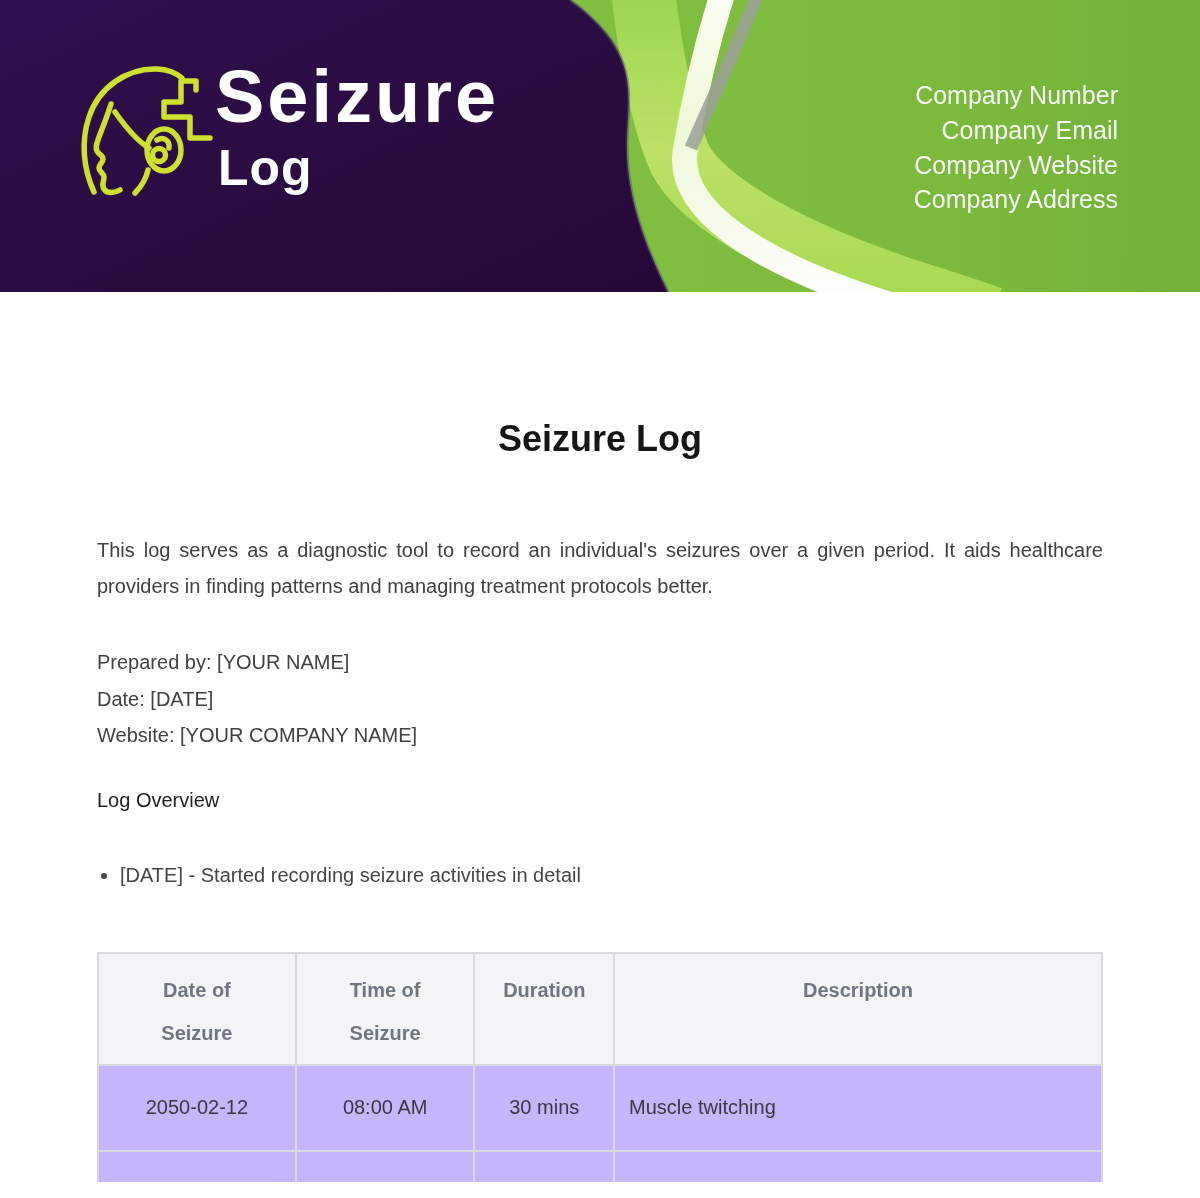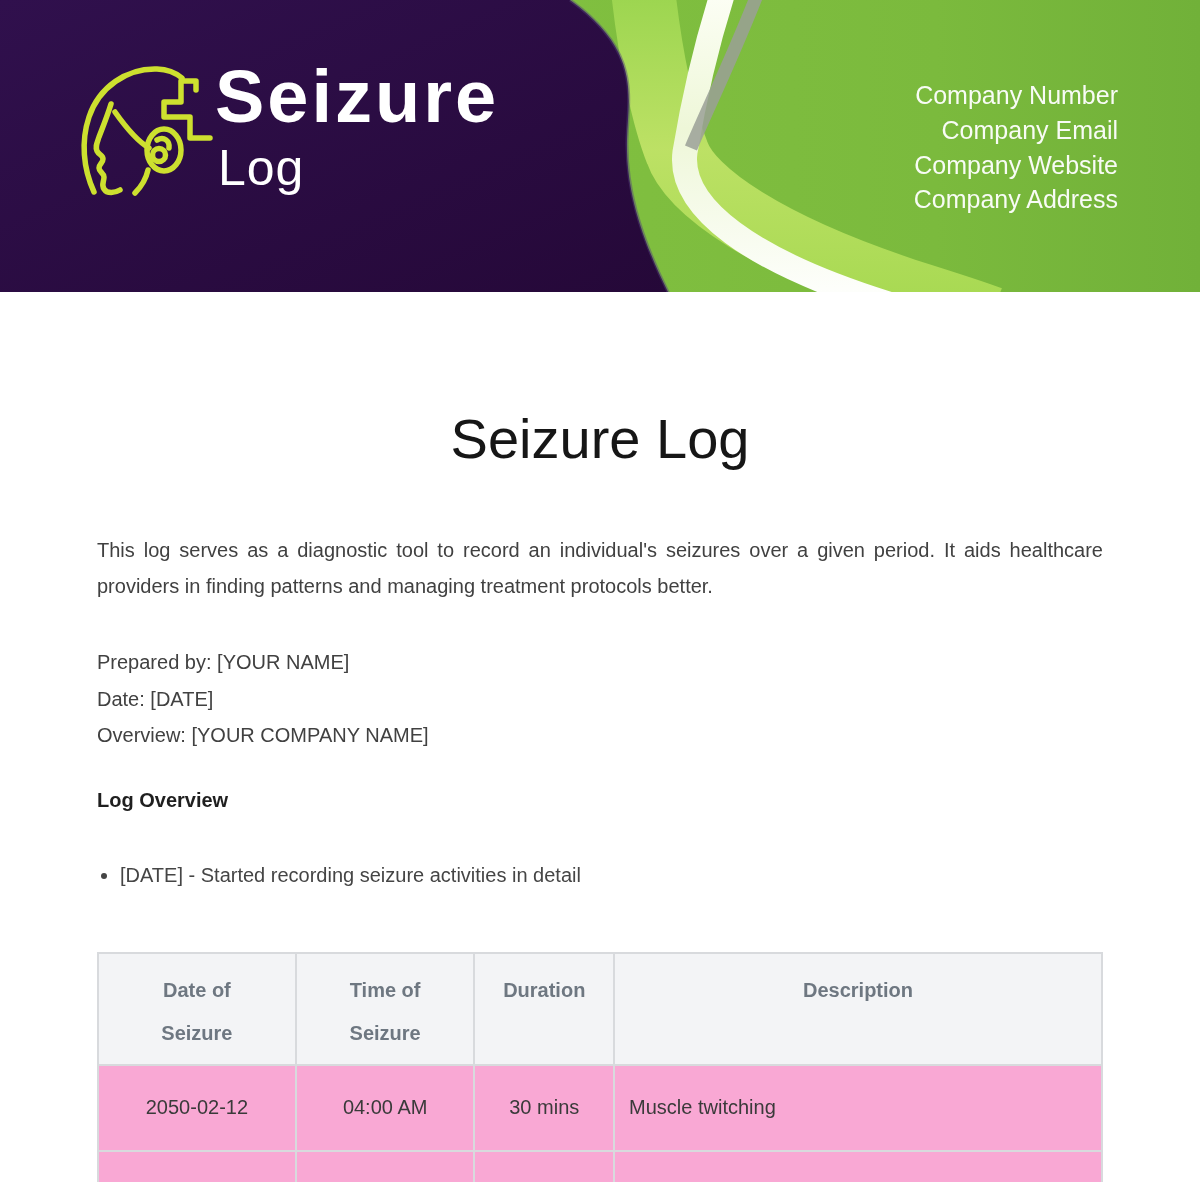--- a/index.html
+++ b/index.html
@@ -6,41 +6,41 @@
   .page{position:relative;width:1200px;height:1182px;overflow:hidden;background:#ffffff;
         font-family:"Liberation Sans",sans-serif;}
 
   
   .banner{position:absolute;left:0;top:0;width:1200px;height:292px;}
   .banner-art{position:absolute;left:0;top:0;width:100%;height:100%;display:block;}
   .logo-icon{position:absolute;left:78px;top:56px;width:140px;height:148px;}
   .logo-title{position:absolute;left:215px;top:60px;font-size:74px;line-height:1;
               font-weight:bold;color:#ffffff;letter-spacing:3px;}
   .logo-subtitle{position:absolute;left:218px;top:143px;font-size:50px;line-height:1;
-                 font-weight:normal;color:#ffffff;letter-spacing:1px;}
+                 font-weight:bold;color:#ffffff;letter-spacing:1px;}
   .company-info{position:absolute;top:78px;right:82px;text-align:right;
                 color:rgba(255,255,255,0.95);font-size:25px;line-height:34.8px;}
 
   
   .content{position:absolute;left:97px;top:292px;width:1006px;}
-  .doc-title{margin:118px 0 0;text-align:center;font-size:56px;line-height:58px;
-             color:#161616;font-weight:normal;}
+  .doc-title{margin:118px 0 0;text-align:center;font-size:36px;line-height:58px;
+             color:#161616;font-weight:bold;}
   .intro{margin:64px 0 8px;font-size:20px;line-height:36px;color:#414141;text-align:justify;}
   .meta{margin-top:40px;font-size:20px;line-height:36.5px;color:#414141;}
-  .overview-heading{margin:34px 0 0;font-size:20px;line-height:24px;color:#1f1f1f;font-weight:bold;}
+  .overview-heading{margin:34px 0 0;font-size:20px;line-height:24px;color:#1f1f1f;font-weight:normal;}
   .overview-list{margin:51px 0 0;padding-left:23px;font-size:20px;line-height:24px;color:#454545;}
 
   
   .log-table{margin-top:65px;width:100%;border-collapse:collapse;table-layout:fixed;}
   .log-table th,.log-table td{border:2px solid #d8dadd;}
   .log-table th{background:#f3f4f6;color:#6e7781;font-weight:bold;font-size:20px;
                 vertical-align:top;padding:15px 8px 9px;line-height:43px;text-align:center;}
   .log-table th .narrow{display:inline-block;max-width:104px;vertical-align:top;}
   .log-table td{font-size:20px;color:#3a3a3a;padding:0 14px;height:84px;
-                text-align:center;background:#f9a8d4;vertical-align:middle;}
+                text-align:center;background:#c4b5fd;vertical-align:middle;}
   .log-table td.desc{text-align:left;}
 </style>
 </head>
 <body>
 
 <div class="page">
 
   <div class="banner">
     <svg class="banner-art" viewBox="0 0 1200 292" preserveAspectRatio="none" aria-hidden="true">
       <defs>
@@ -99,21 +99,21 @@
 
   <div class="content">
 
     <h1 class="doc-title">Seizure Log</h1>
 
     <p class="intro">This log serves as a diagnostic tool to record an individual's seizures over a given period. It aids healthcare providers in finding patterns and managing treatment protocols better.</p>
 
     <div class="meta">
       <div>Prepared by: [YOUR NAME]</div>
       <div>Date: [DATE]</div>
-      <div>Overview: [YOUR COMPANY NAME]</div>
+      <div>Website: [YOUR COMPANY NAME]</div>
     </div>
 
     <h3 class="overview-heading">Log Overview</h3>
 
     <ul class="overview-list">
       <li>[DATE] - Started recording seizure activities in detail</li>
     </ul>
 
     <table class="log-table">
       <colgroup>
@@ -134,21 +134,21 @@
             <span>Duration</span>
           </th>
           <th>
             <span>Description</span>
           </th>
         </tr>
       </thead>
       <tbody>
         <tr>
           <td>2050-02-12</td>
-          <td>04:00 AM</td>
+          <td>08:00 AM</td>
           <td>30 mins</td>
           <td class="desc">Muscle twitching</td>
         </tr>
         <tr>
           <td></td>
           <td></td>
           <td></td>
           <td class="desc"></td>
         </tr>
       </tbody>

